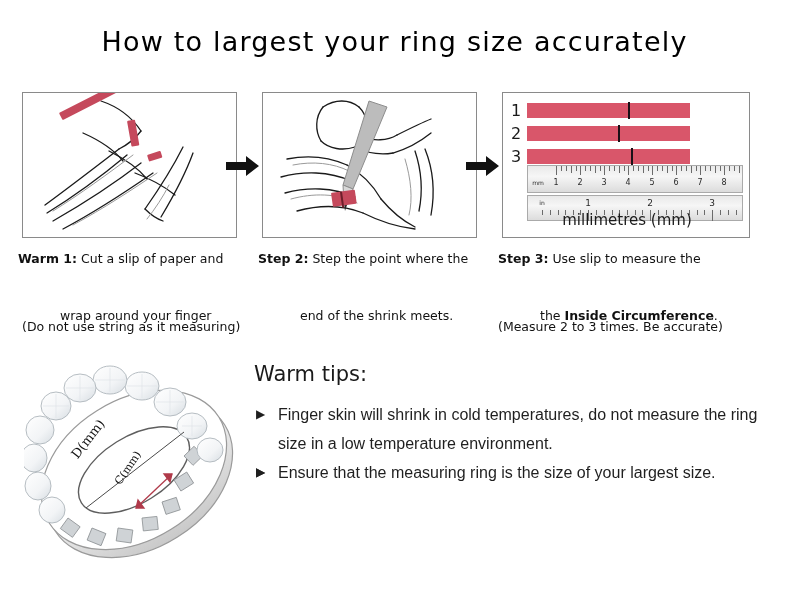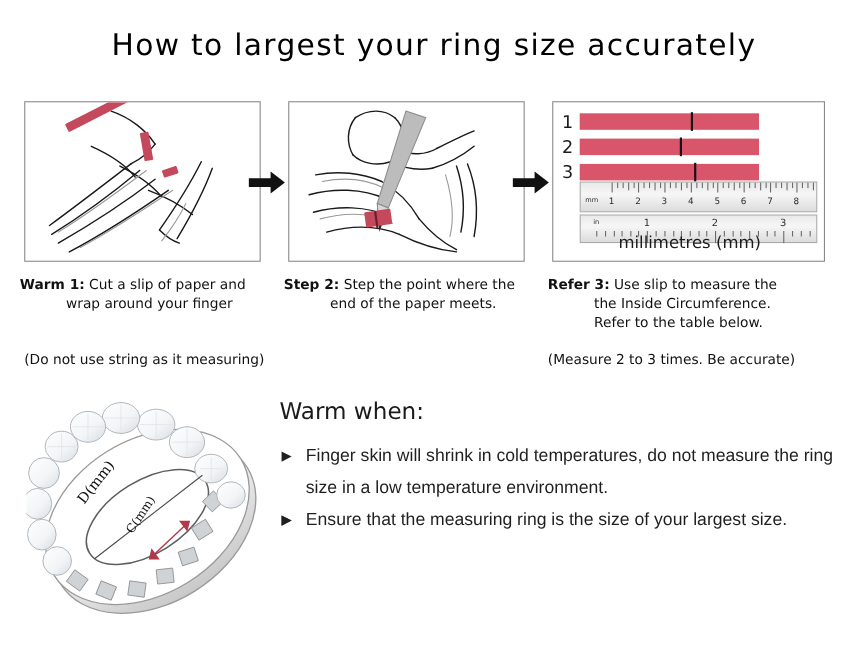--- a/index.html
+++ b/index.html
@@ -161,22 +161,22 @@
     font-size: 12.5px;
     line-height: 17px;
     color: #111;
     font-family: "DejaVu Sans", sans-serif;
   }
   .caption.c1 { left: 18px; width: 230px; }
   .caption.c2 { left: 258px; width: 238px; }
   .caption.c3 { left: 498px; width: 270px; }
   .caption .lead { font-weight: bold; }
   .caption .body { }
-  .caption .ln2, .caption .ln3 { display: block; padding-left: 42px; }
-  .caption .strong { font-weight: normal; }
+  .caption .ln2, .caption .ln3 { display: block; padding-left: 42px; margin-top: 40px; }
+  .caption .strong { font-weight: bold; }
   .note {
     position: absolute;
     font-size: 12.5px;
     line-height: 17px;
     color: #111;
     font-family: "DejaVu Sans", sans-serif;
   }
   .note.n1 { left: 22px; top: 68px; }
   .note.n3 { left: 498px; top: 68px; }
 
@@ -446,27 +446,26 @@
 
 <div class="captions">
 
   <div class="caption c1">
     <span class="lead">Warm 1:</span><span class="body"> Cut a slip of paper and</span>
     <span class="ln2">wrap around your finger</span>
   </div>
 
   <div class="caption c2">
     <span class="lead">Step 2:</span><span class="body"> Step the point where the</span>
-    <span class="ln2">end of the paper meets.</span>
+    <span class="ln2">end of the shrink meets.</span>
   </div>
 
   <div class="caption c3">
-    <span class="lead">Refer 3:</span><span class="body"> Use slip to measure the</span>
+    <span class="lead">Step 3:</span><span class="body"> Use slip to measure the</span>
     <span class="ln2"><span>the </span><span class="strong">Inside Circumference</span><span>.</span></span>
-    <span class="ln3">Refer to the table below.</span>
   </div>
 
   <div class="note n1">(Do not use string as it measuring)</div>
   <div class="note n3">(Measure 2 to 3 times. Be accurate)</div>
 </div>
 
 <div class="ring-wrap">
   <svg width="232" height="236" viewBox="0 0 232 236">
     <defs>
       <linearGradient id="bandg" x1="0" y1="0" x2="0" y2="1">
@@ -531,21 +530,21 @@
       <polygon points="148,122 140,122 146,130"></polygon>
       <polygon points="112,156 120,156 114,148"></polygon>
     </g>
   </svg>
 
   <div class="ring-label d-label">D(mm)</div>
   <div class="ring-label c-label">C(mm)</div>
 </div>
 
 <div class="tips">
-  <div class="tips-title">Warm when:</div>
+  <div class="tips-title">Warm tips:</div>
 
   <div class="tip">
     <span class="tip-marker">▶</span>
     <span>Finger skin will shrink in cold temperatures, do not measure the ring size in a low temperature environment.</span>
   </div>
 
   <div class="tip">
     <span class="tip-marker">▶</span>
   </div>
 

